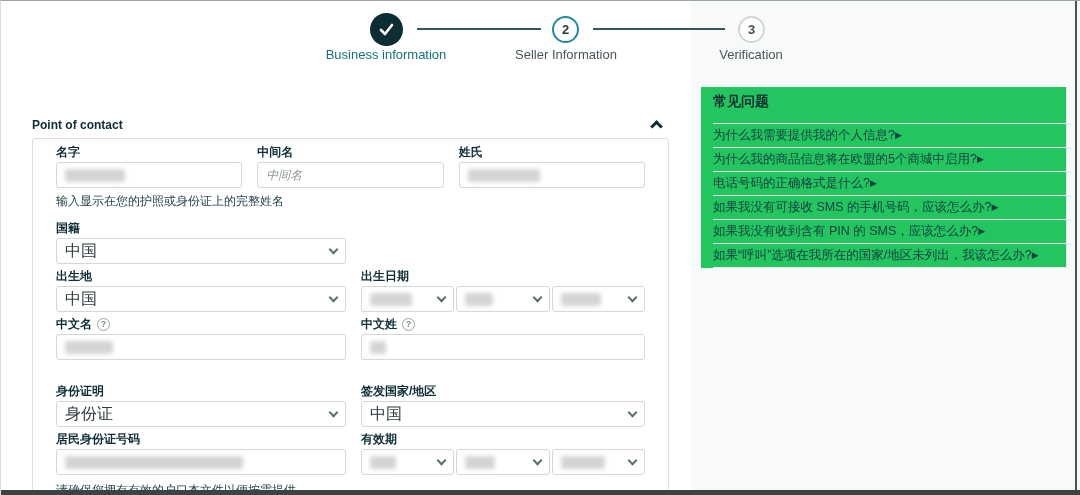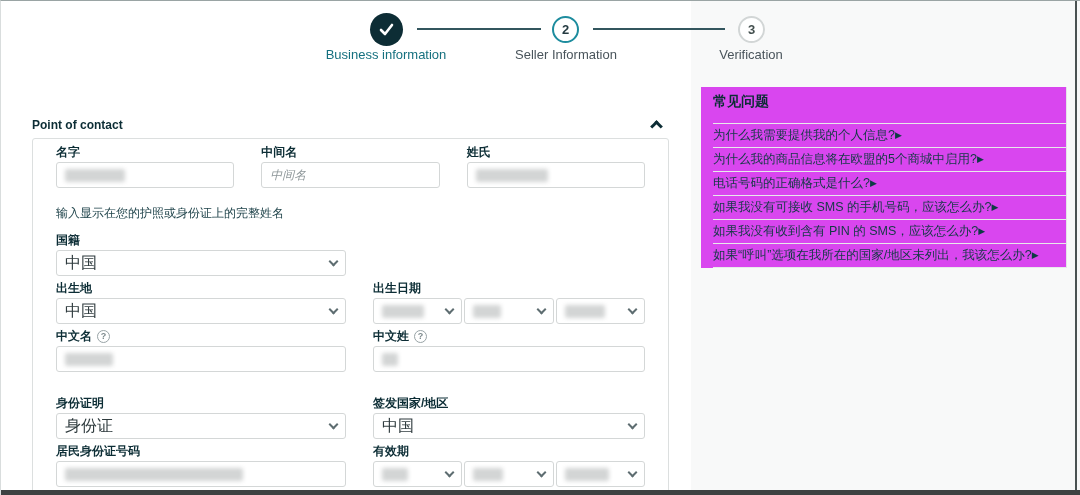--- a/index.html
+++ b/index.html
@@ -47,21 +47,21 @@
     position:absolute; left:3px; top:5px; width:9px; height:9px;
     border-left:3px solid #0d2d35; border-top:3px solid #0d2d35; transform:rotate(45deg);
   }
 
   .card {
     position:absolute; left:31px; top:137px; width:637px; height:372px;
     background:#ffffff; border:1px solid #dcdfdf; border-radius:3px;
     padding:6px 23px 0 23px;
   }
 
-  .f-row { display:flex; gap:27px; margin-top:5px; }
+  .f-row { display:flex; gap:15px; margin-top:5px; }
   .f-row.first { margin-top:0; }
   .f-row.gap-big { margin-top:24px; }
   .col { display:flex; flex-direction:column; }
   .col.third { flex:1 1 0; }
   .col.left { width:290px; }
   .col.right { flex:1 1 0; }
   .f-label {
     font-size:12px; font-weight:700; color:#0c2d35; line-height:15px; margin-bottom:2px;
     display:flex; align-items:center; gap:5px;
   }
@@ -78,27 +78,27 @@
   .sel { justify-content:space-between; cursor:pointer; }
   .sel .sel-text { font-size:16px; color:#2f3b3e; }
   .caret {
     width:7px; height:7px; border-right:2px solid #5e6d71; border-bottom:2px solid #5e6d71;
     transform:rotate(45deg); margin-top:-3px; flex:0 0 auto;
   }
   .sel-group { display:flex; gap:2px; }
   .sel-group .sel { flex:1 1 0; }
   .redact { height:13px; border-radius:2px; background:#d3d5d5; filter:blur(2px); }
   .helper { font-size:12px; color:#21454c; line-height:15px; }
-  .helper.name-helper { margin-top:18px; }
+  .helper.name-helper { margin-top:6px; }
   .helper.foot-helper { margin-top:8px; }
   .nat-row { margin-top:12px; }
 
   
   .faq {
-    position:absolute; left:700px; top:86px; width:366px; background:#d946ef;
+    position:absolute; left:700px; top:86px; width:366px; background:#22c55e;
     border-right:1px solid #e3e6e6; padding:2px 0 0 12px;
   }
   .faq-title { font-size:14px; font-weight:700; color:#0c2d35; padding:4px 0 12px 0; }
   .faq-list { list-style:none; border-top:1px solid #e7eaea; }
   .faq-item {
     height:24px; display:flex; align-items:center; 
     border-bottom:1px solid #e7eaea; cursor:pointer;
   }
   .faq-text { font-size:12.5px; color:#123a43; white-space:nowrap; }
   .faq-arrow { font-size:9px; color:#0d3b44; line-height:1; }

